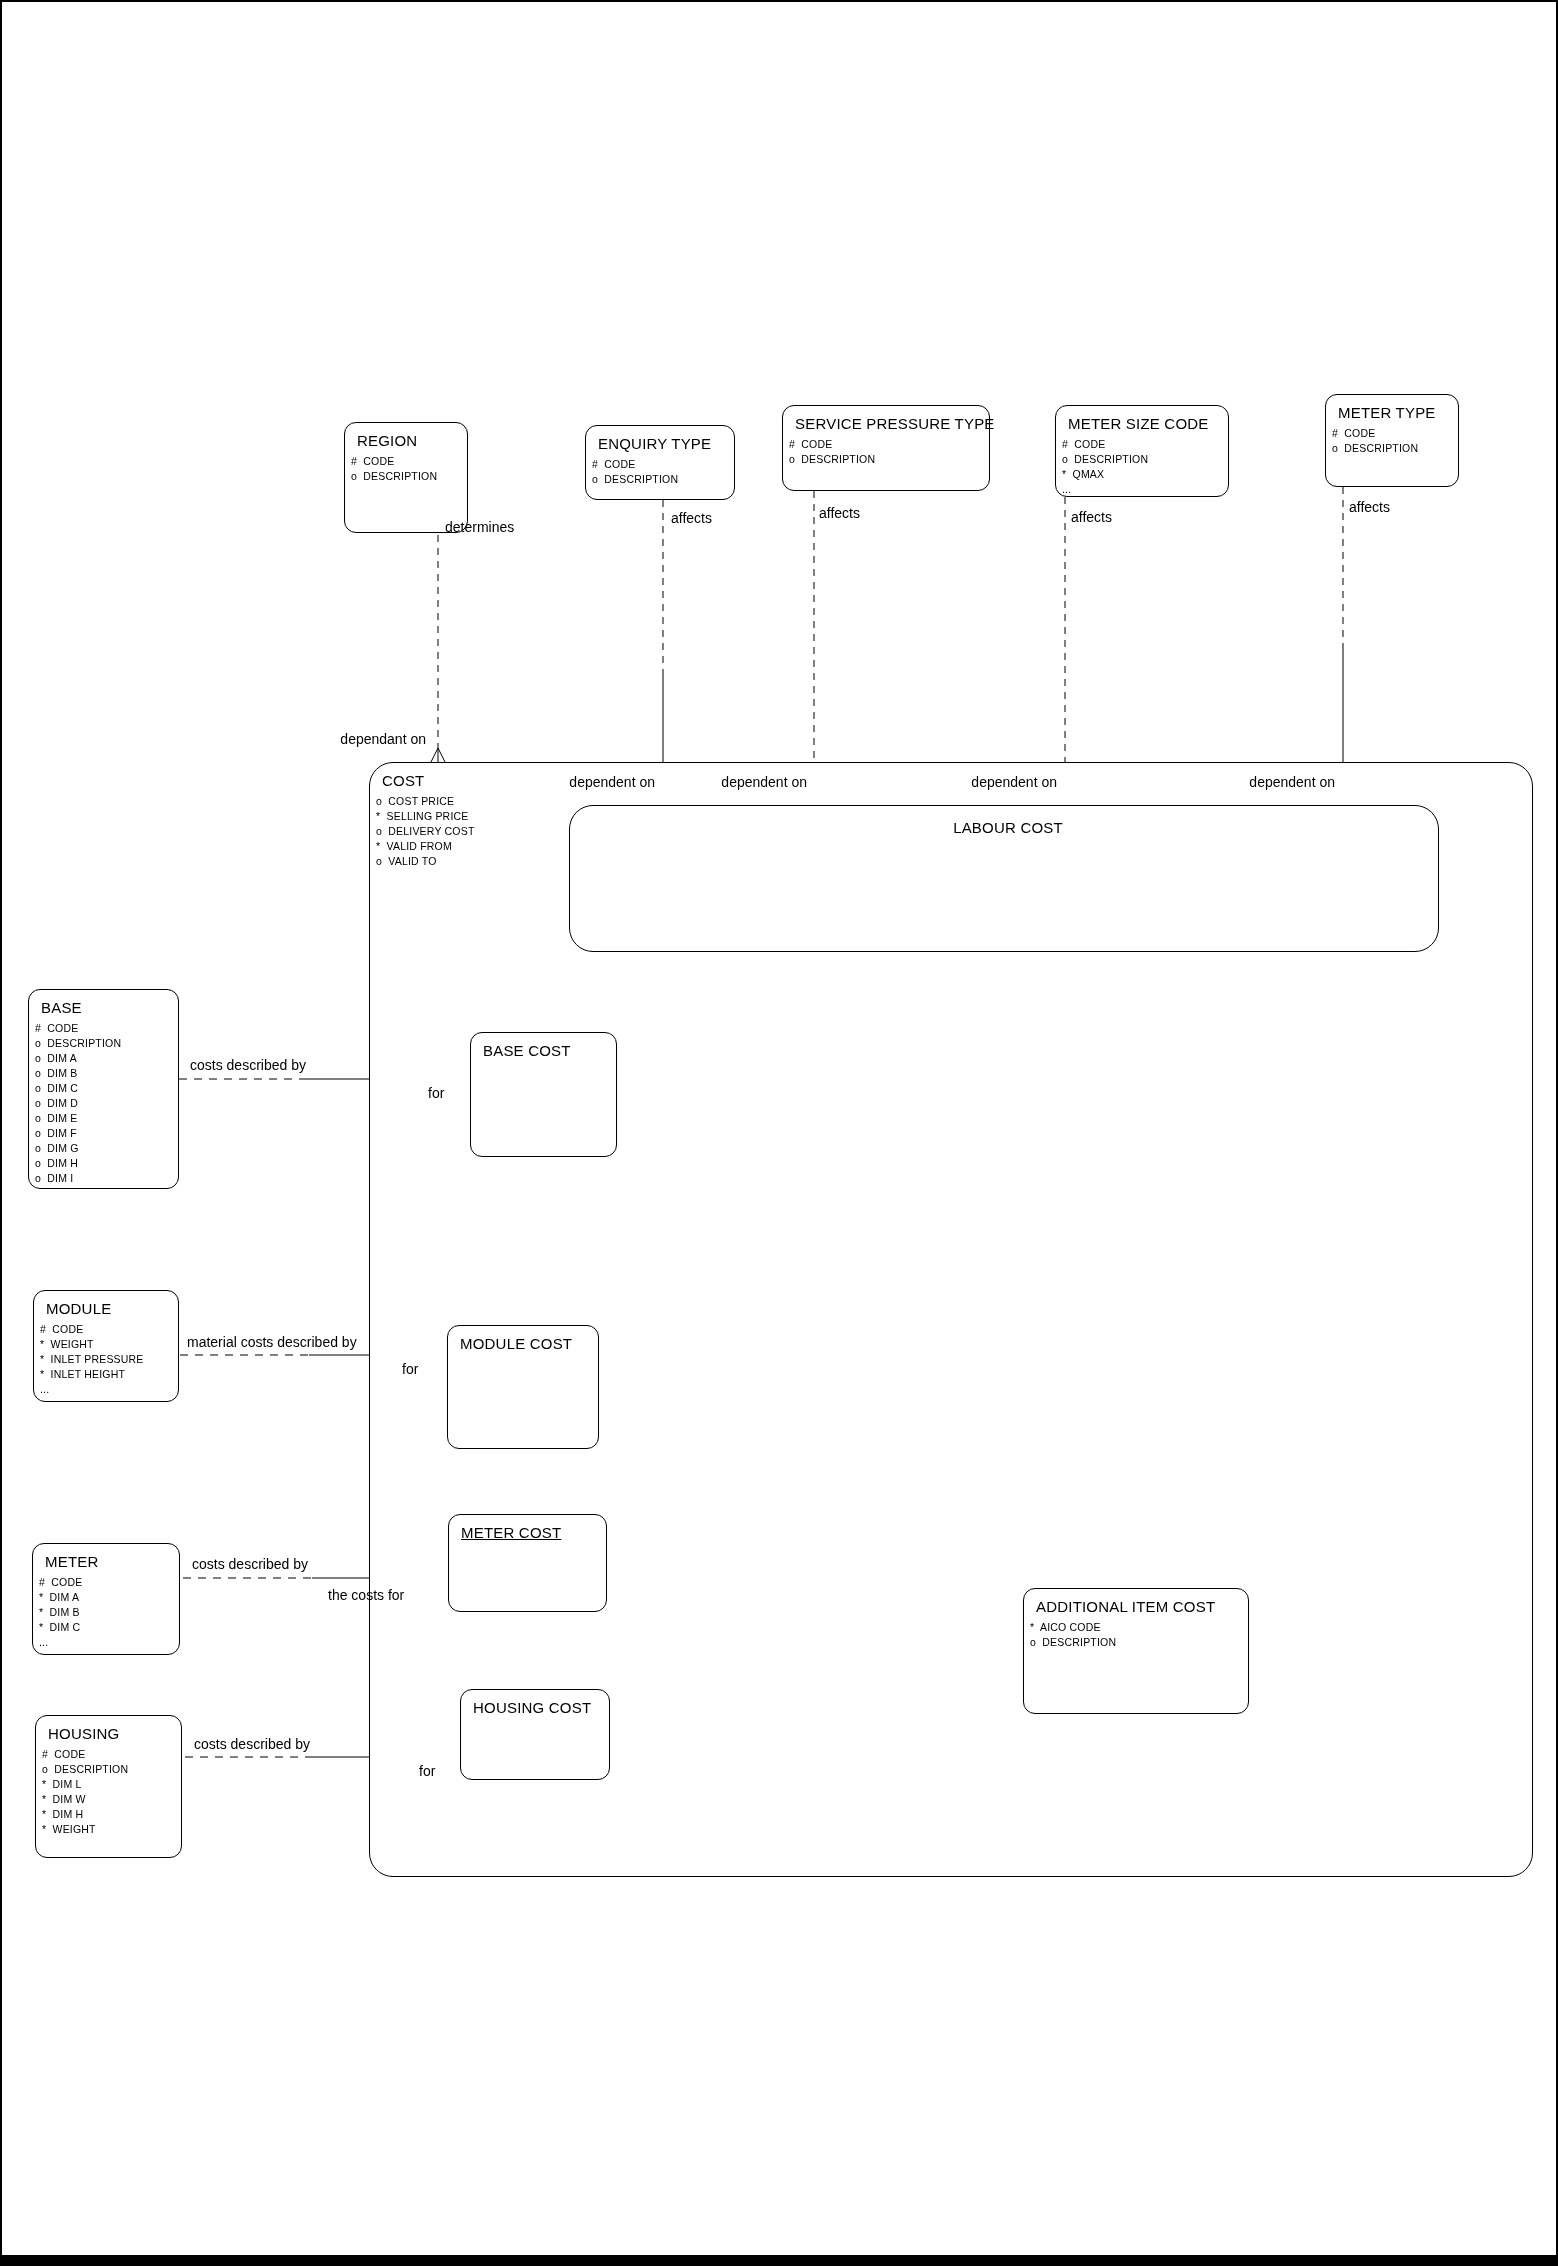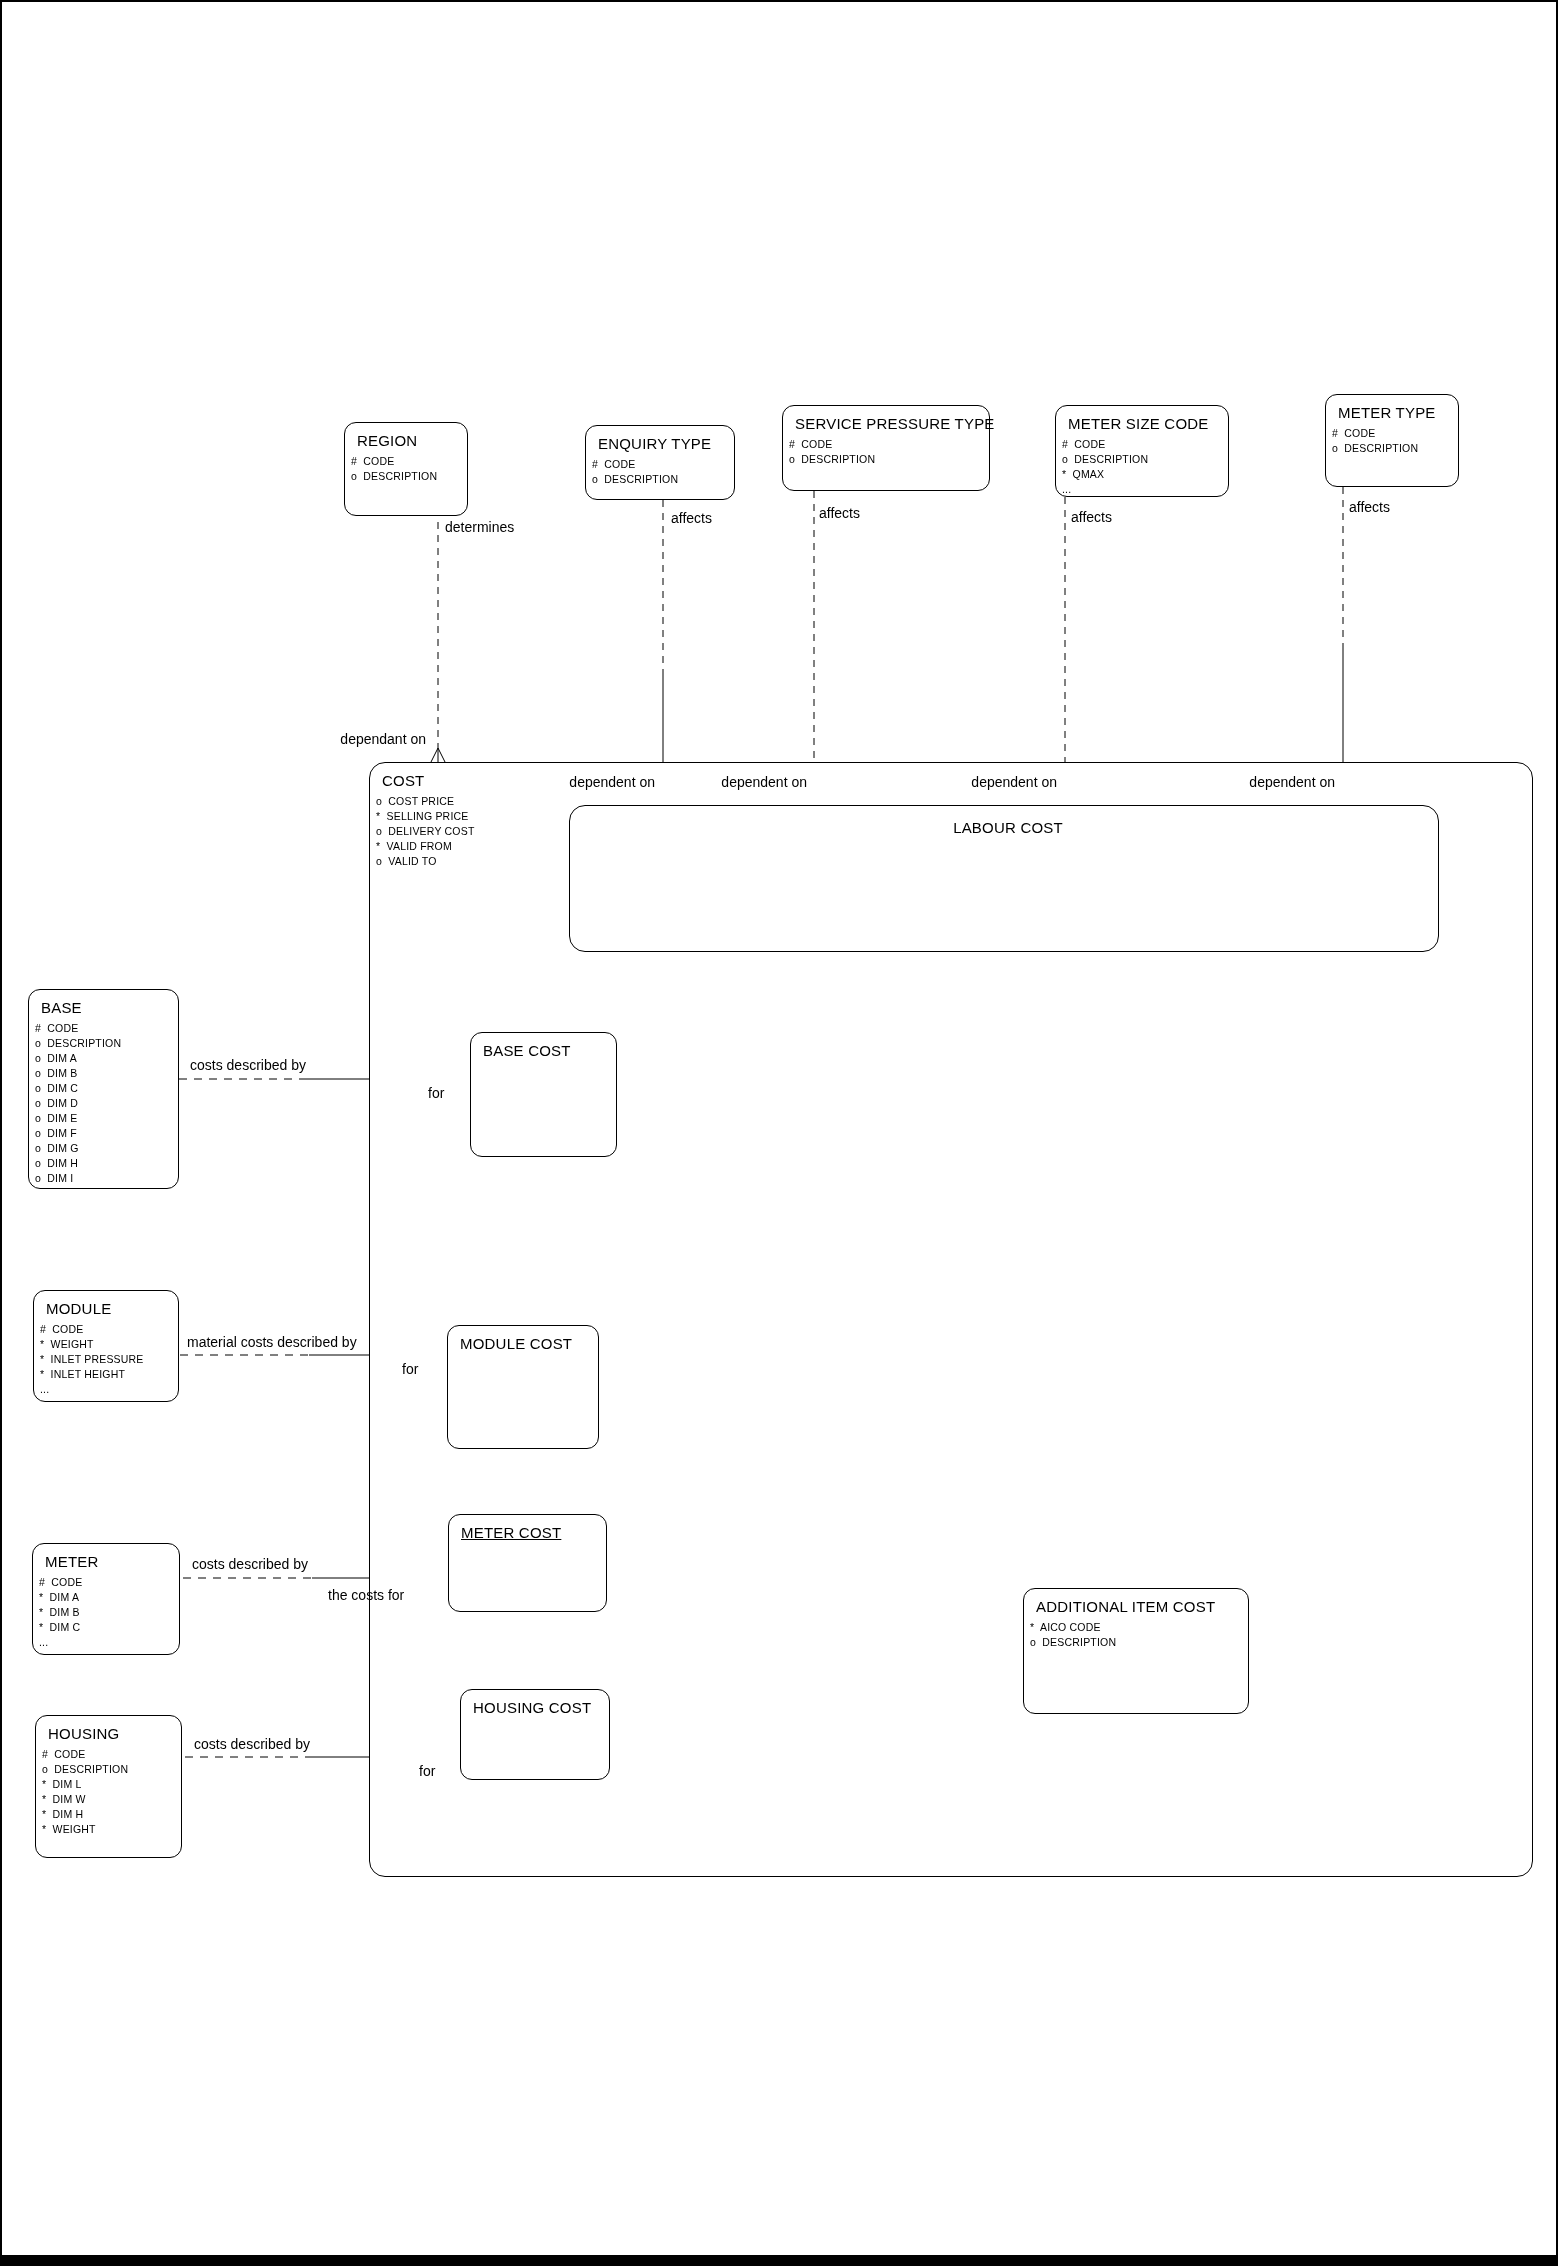--- a/index.html
+++ b/index.html
@@ -6,21 +6,21 @@
   #canvas{
     position:relative;width:1554px;height:2262px;background:#ffffff;
     border:2px solid #000;overflow:hidden;
     font-family:"Liberation Sans", sans-serif;color:#000;
   }
   svg.lines{position:absolute;left:0;top:0;pointer-events:none;}
   .ebox{
     position:absolute;background:#fff;border:1px solid #000;border-radius:12px;
     box-sizing:border-box;padding:9px 6px 4px 6px;
   }
-  .bigbox{border-radius:16px;}
+  .bigbox{border-radius:24px;}
   .etitle{font-size:15px;letter-spacing:0.2px;padding-left:6px;margin-bottom:5px;white-space:nowrap;}
   .eattrs{font-size:10.5px;}
   .attr{white-space:pre;line-height:15px;letter-spacing:0.2px;}
   .rlabel{position:absolute;font-size:14px;white-space:nowrap;line-height:16px;}
   .ra-right{text-align:right;}
   #bottombar{position:absolute;left:0;right:0;bottom:0;height:9px;background:#000;}
 </style>
 </head>
 <body>
 
@@ -72,21 +72,21 @@
         <div class="attr">o  DELIVERY COST</div>
         <div class="attr">*  VALID FROM</div>
         <div class="attr">o  VALID TO</div>
       </div>
   </div>
 
   <div class="ebox bigbox" style="left:567px;top:803px;width:870px;height:147px;text-align:center;">
     <div class="etitle" style="padding-left:8px;padding-top:4px;">LABOUR COST</div>
   </div>
 
-  <div class="ebox" style="left:342px;top:420px;width:124px;height:94px;">
+  <div class="ebox" style="left:342px;top:420px;width:124px;height:111px;">
     <div class="etitle">REGION</div>
     <div class="eattrs">
         <div class="attr">#  CODE</div>
         <div class="attr">o  DESCRIPTION</div>
       </div>
   </div>
 
   <div class="ebox" style="left:583px;top:423px;width:150px;height:75px;">
     <div class="etitle">ENQUIRY TYPE</div>
     <div class="eattrs">

